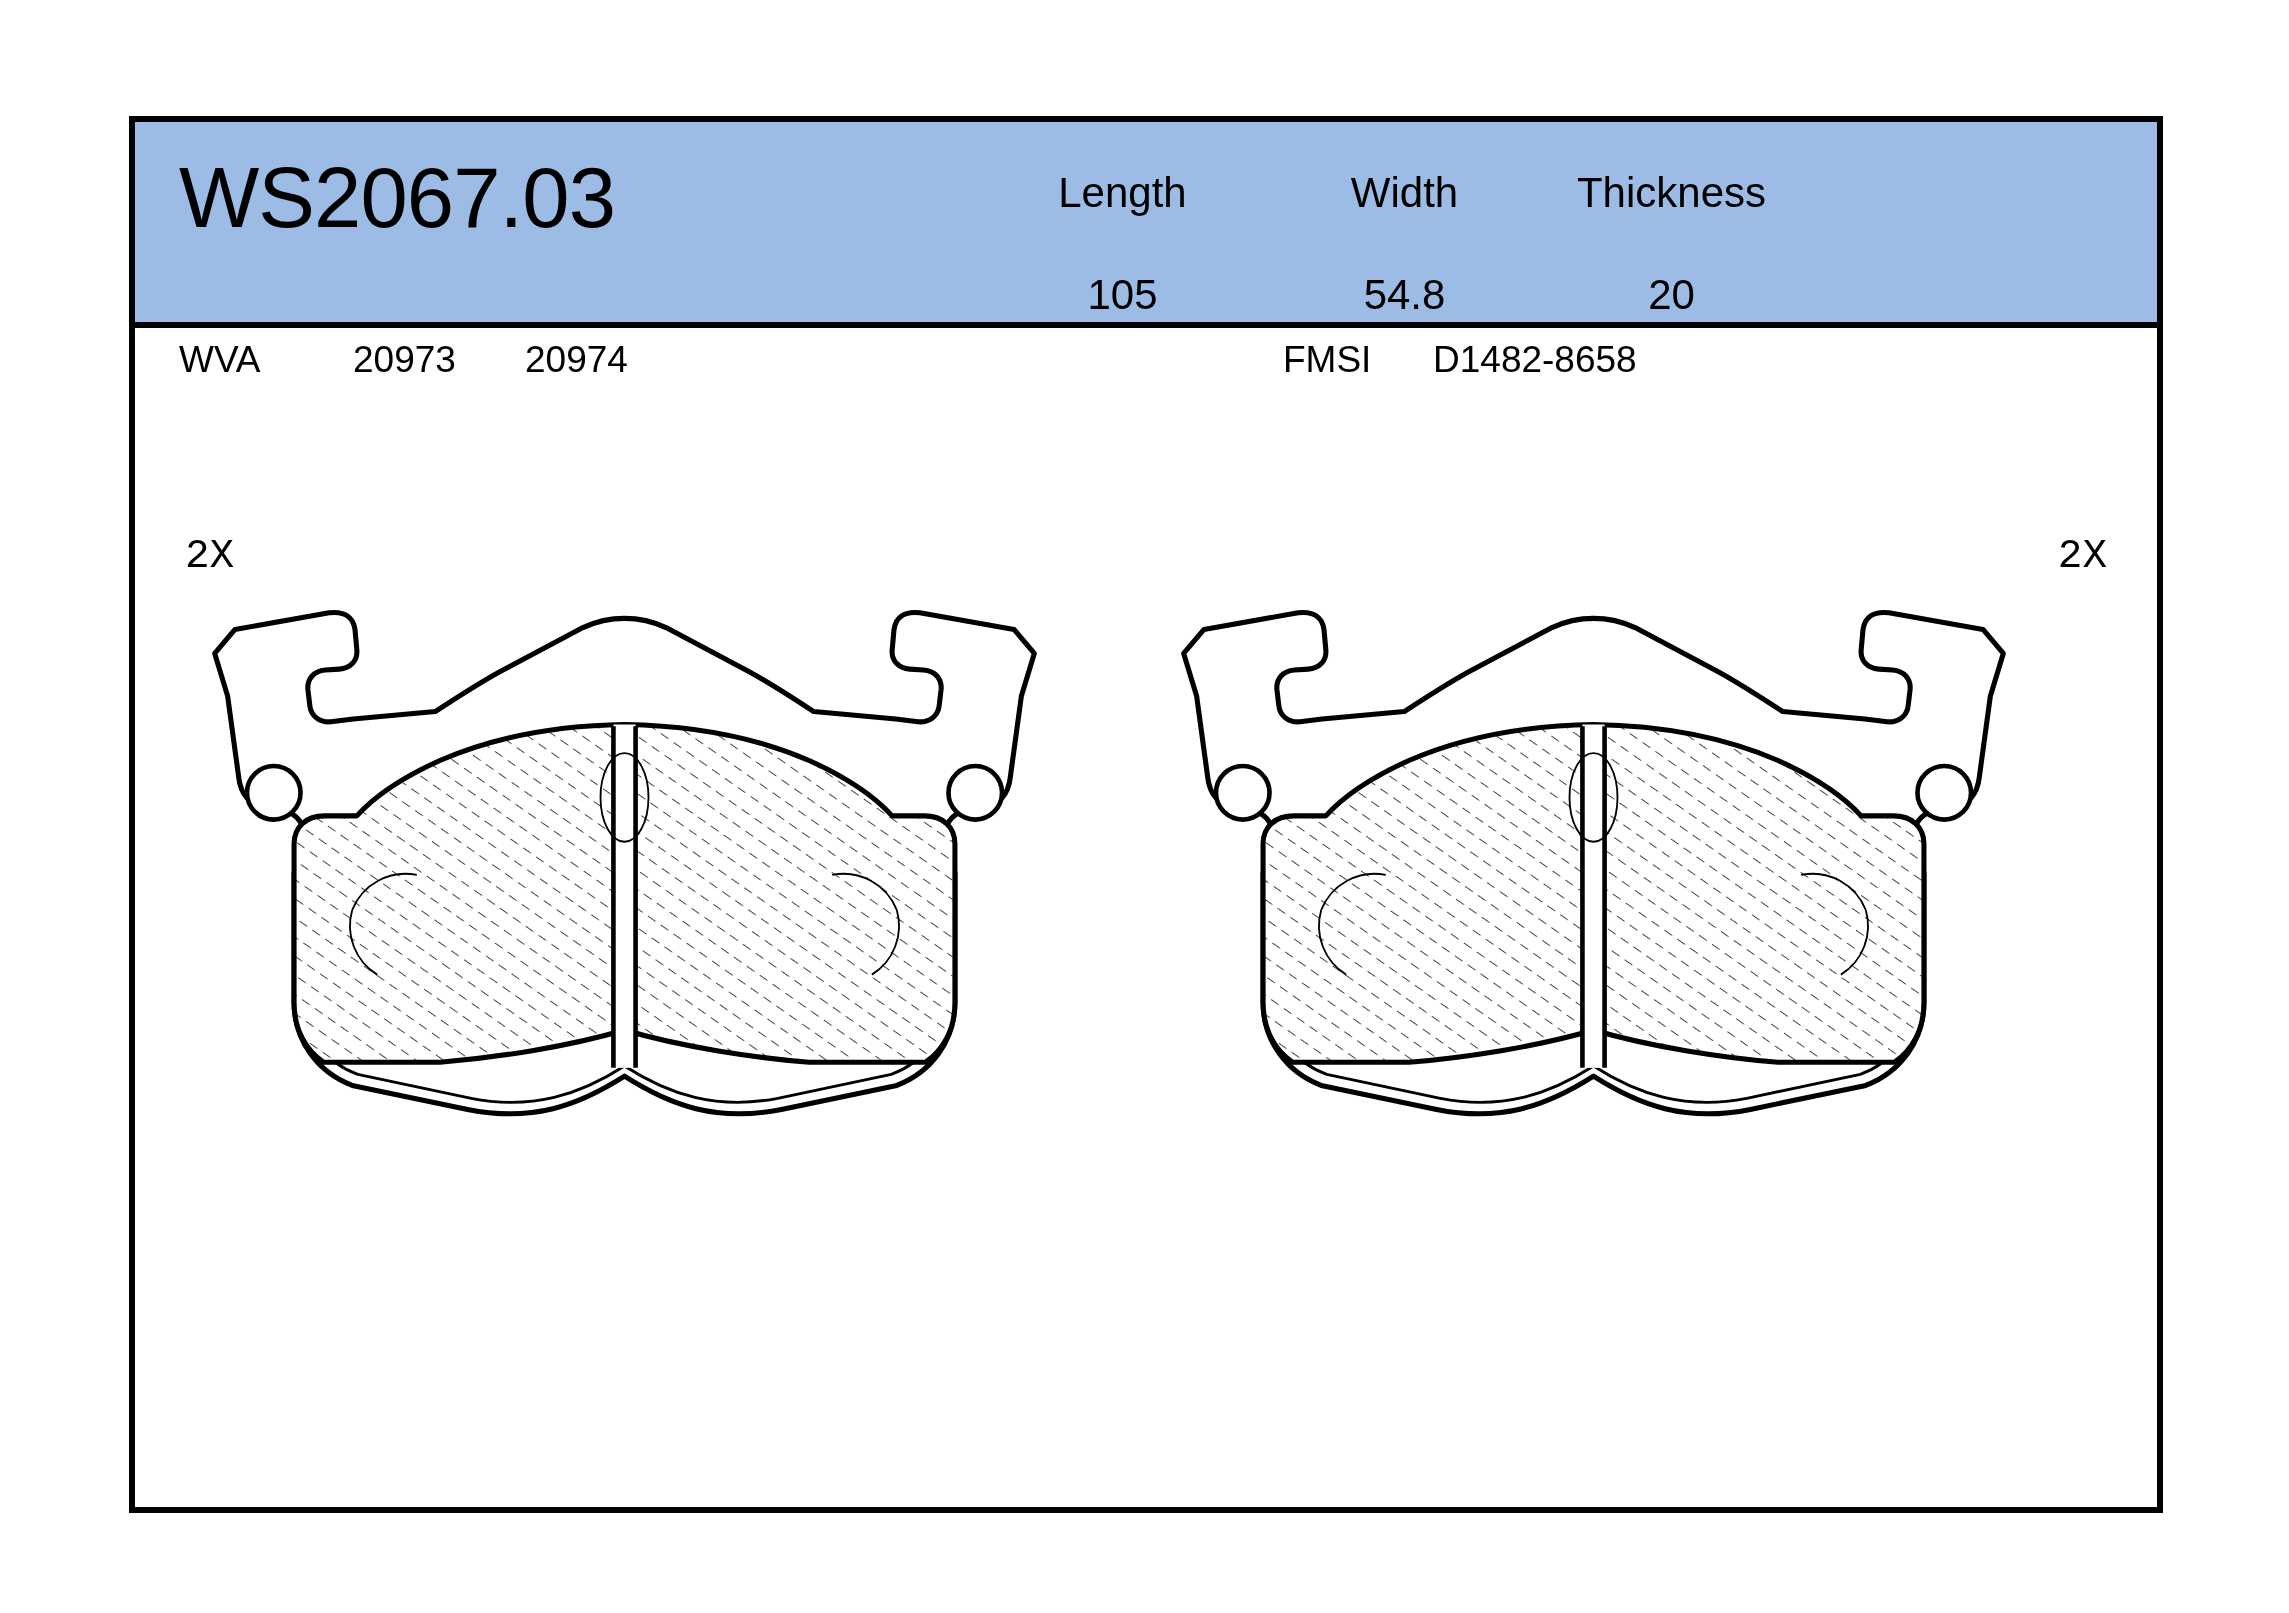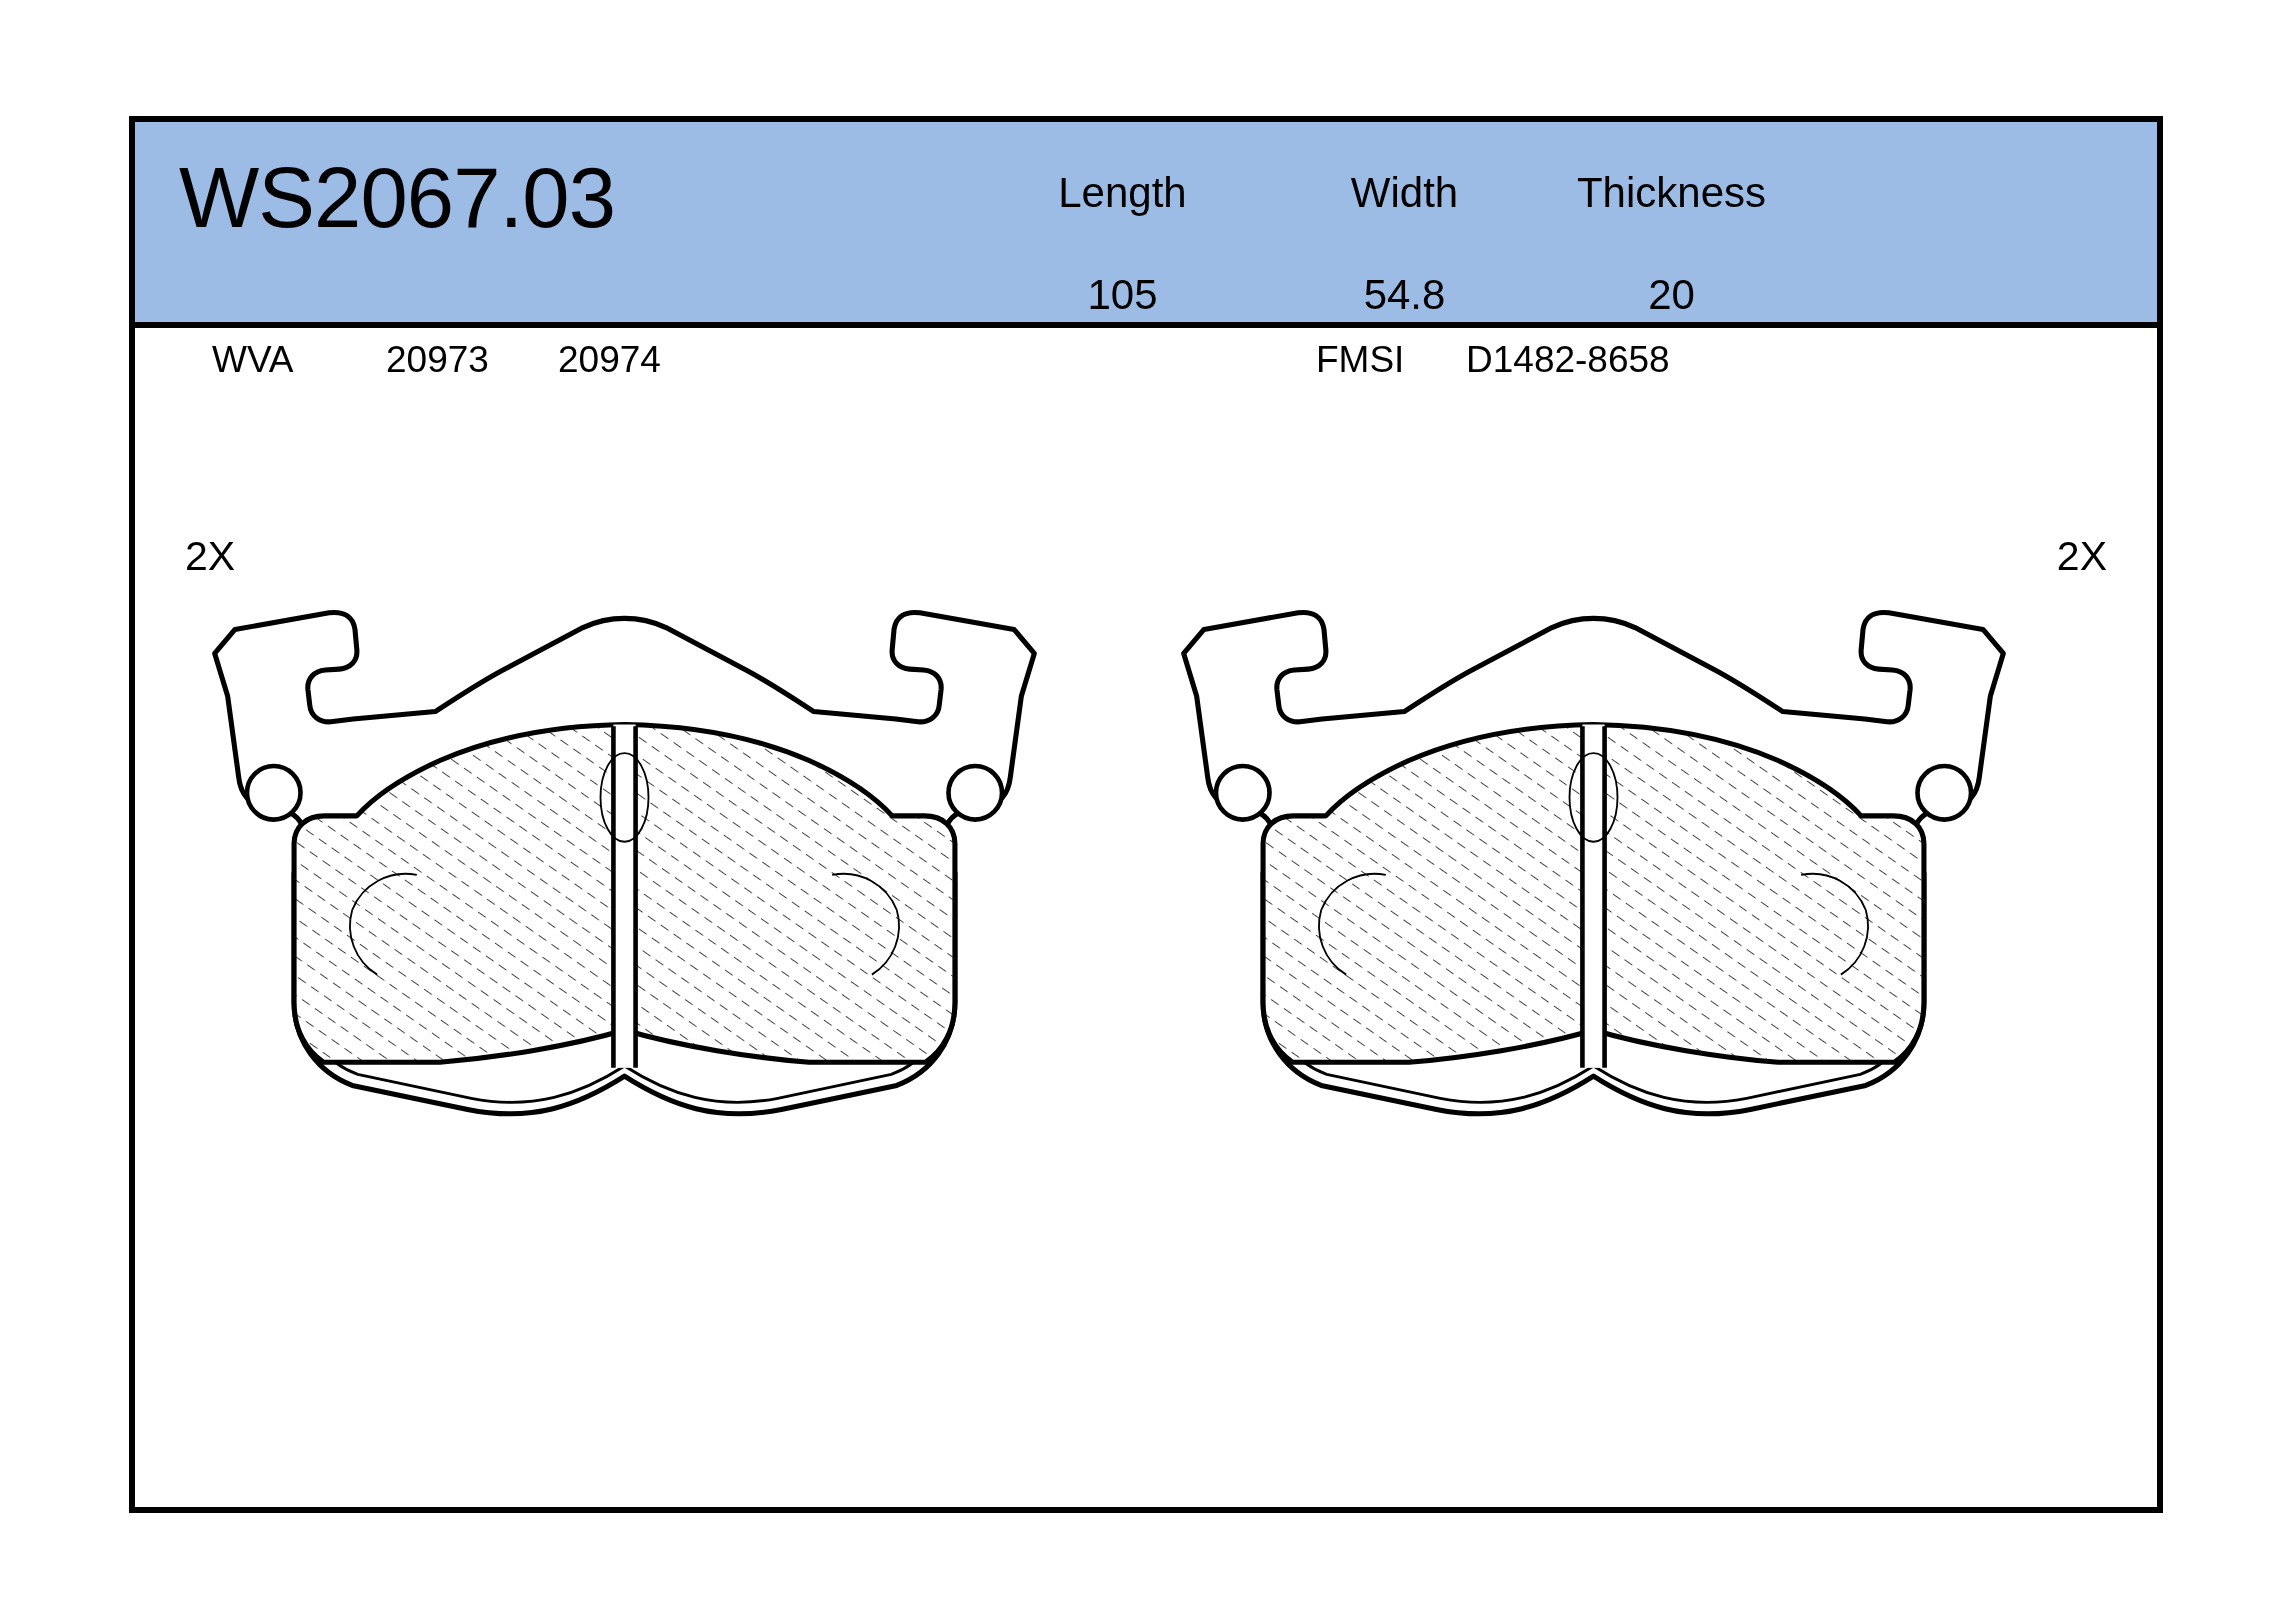--- a/index.html
+++ b/index.html
@@ -91,21 +91,20 @@
     top: 206px;
     right: 0;
     height: 83px;
   }
   .code-group {
     position: absolute;
     top: 13px;
     white-space: nowrap;
     font-size: 37px;
     line-height: 1;
-    margin-left: 33px;
   }
   #wva-group { left: 44px; }
   #fmsi-group { left: 1148px; }
 
   .code-key   { display: inline-block; }
   .code-val   { display: inline-block; }
 
   #wva-group .code-key { width: 174px; }
   #wva-group .code-val-1 { width: 172px; }
 
@@ -118,20 +117,21 @@
     top: 289px;
     right: 0;
     bottom: 0;
   }
 
   .qty-label {
     position: absolute;
     font-size: 41px;
     line-height: 1;
     white-space: nowrap;
+    font-family: Liberation Mono, monospace;
   }
   #qty-left  { left: 50px;  top: 125px; }
   #qty-right { right: 50px; top: 125px; }
 
   .pad-holder {
     position: absolute;
     top: 185px;
     width: 923px;
     height: 545px;
   }

